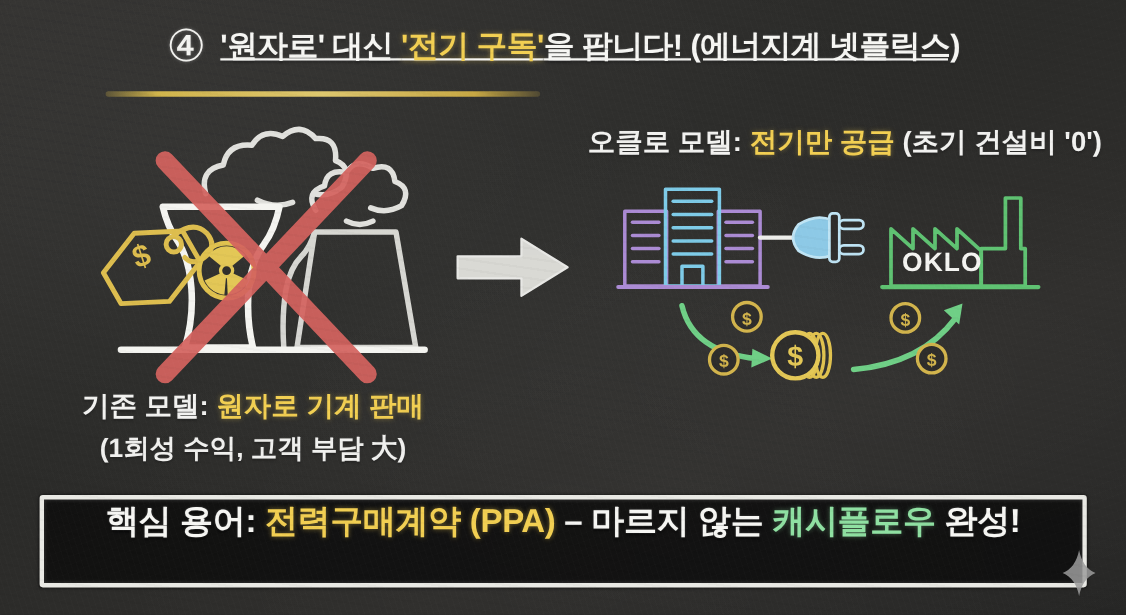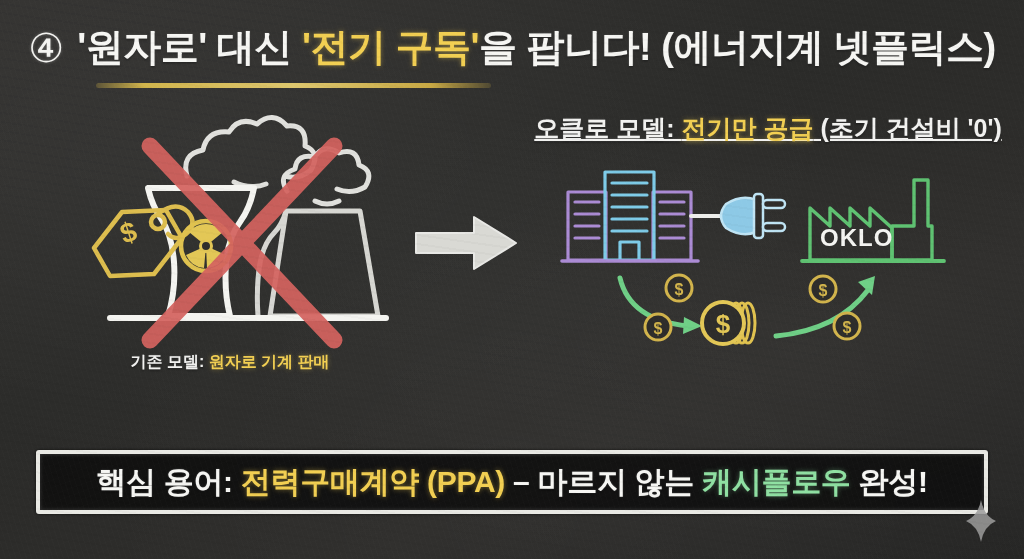--- a/index.html
+++ b/index.html
@@ -46,25 +46,26 @@
     white-space: nowrap;
   }
   .circled-num {
     font-size: 40px;
     line-height: 1;
     font-weight: 400;
     color: #f4f4f1;
     text-shadow: 0 0 3px rgba(255,255,255,.35);
   }
   .title-text {
-    font-size: 38px;
+    font-size: 28px;
     font-weight: 700;
     letter-spacing: -0.5px;
     color: #f6f6f3;
     text-shadow: 0 0 2px rgba(255,255,255,.25), 0 1px 2px rgba(0,0,0,.7);
+    text-decoration: underline;
   }
   .title-text .hl { color: #f2cf52; text-shadow: 0 0 5px rgba(242,207,82,.45); }
   .title-underline {
     position: absolute;
     left: 96px;
     top: 83px;
     width: 395px;
     height: 5px;
     border-radius: 3px;
     background: linear-gradient(90deg, rgba(216,184,72,.25) 0%, #d9bb4d 12%, #e7cf72 50%, #cfae45 85%, rgba(207,174,69,.2) 100%);
@@ -76,32 +77,31 @@
   .oklo-heading {
     position: absolute;
     left: 512px;
     top: 112px;
     width: 512px;
     text-align: center;
     font-size: 25px;
     font-weight: 700;
     white-space: nowrap;
     text-shadow: 0 0 2px rgba(255,255,255,.2), 0 1px 2px rgba(0,0,0,.65);
-    text-decoration: underline;
   }
   .oklo-heading .hl { color: #f2cf52; text-shadow: 0 0 5px rgba(242,207,82,.4); }
 
   
   .caption {
     position: absolute;
     text-align: center;
     white-space: nowrap;
   }
   .caption .line1 {
-    font-size: 16px;
+    font-size: 25px;
     font-weight: 700;
     text-shadow: 0 0 2px rgba(255,255,255,.2), 0 1px 2px rgba(0,0,0,.65);
   }
   .caption .line2 {
     font-size: 24px;
     font-weight: 700;
     margin-top: 6px;
     color: #f0f0ee;
     text-shadow: 0 0 2px rgba(255,255,255,.18), 0 1px 2px rgba(0,0,0,.65);
   }
@@ -109,27 +109,27 @@
   .caption.gold .line1 { color: #f2cf52; text-shadow: 0 0 6px rgba(242,207,82,.45); }
   #caption-left  { left: 0;   top: 352px; width: 460px; }
   #caption-right { left: 540px; top: 352px; width: 470px; }
 
   
   .banner {
     position: absolute;
     left: 36px;
     top: 450px;
     width: 952px;
-    height: 64px;
+    height: 84px;
     box-sizing: border-box;
     border: 4px solid #e9e9e4;
     border-radius: 3px;
     background: rgba(12,12,12,.82);
     display: flex;
-    align-items: center;
+    align-items: flex-start;
     justify-content: center;
     box-shadow: 0 0 4px rgba(255,255,255,.18) inset, 0 0 3px rgba(0,0,0,.7);
   }
   .banner-text {
     font-size: 30px;
     font-weight: 700;
     white-space: nowrap;
     color: #f6f6f3;
     letter-spacing: -0.3px;
     text-shadow: 0 0 2px rgba(255,255,255,.25), 0 1px 2px rgba(0,0,0,.8);
@@ -293,20 +293,21 @@
       <text x="275" y="136" text-anchor="middle" font-family="'Liberation Sans',sans-serif" font-size="16" font-weight="700" fill="#d2b44c">$</text>
     </g>
     <g>
       <circle cx="299" cy="166" r="13" fill="#2e2d2b" stroke="#d2b44c" stroke-width="3"></circle>
       <text x="299" y="173" text-anchor="middle" font-family="'Liberation Sans',sans-serif" font-size="16" font-weight="700" fill="#d2b44c">$</text>
     </g>
   </svg>
 
   <div class="caption" id="caption-left">
     <div class="line1"><span>기존 모델: </span><span class="hl">원자로 기계 판매</span></div>
+    <div class="line2">(1회성 수익, 고객 부담 大)</div>
   </div>
 
   <div class="caption gold" id="caption-right">
   </div>
 
   <div class="banner">
     <span class="banner-text"><span>핵심 용어: </span><span class="hl-y">전력구매계약 (PPA)</span><span> – 마르지 않는 </span><span class="hl-g">캐시플로우</span><span> 완성!</span></span>
   </div>
 
   <svg class="sparkle" viewBox="0 0 30 42">

